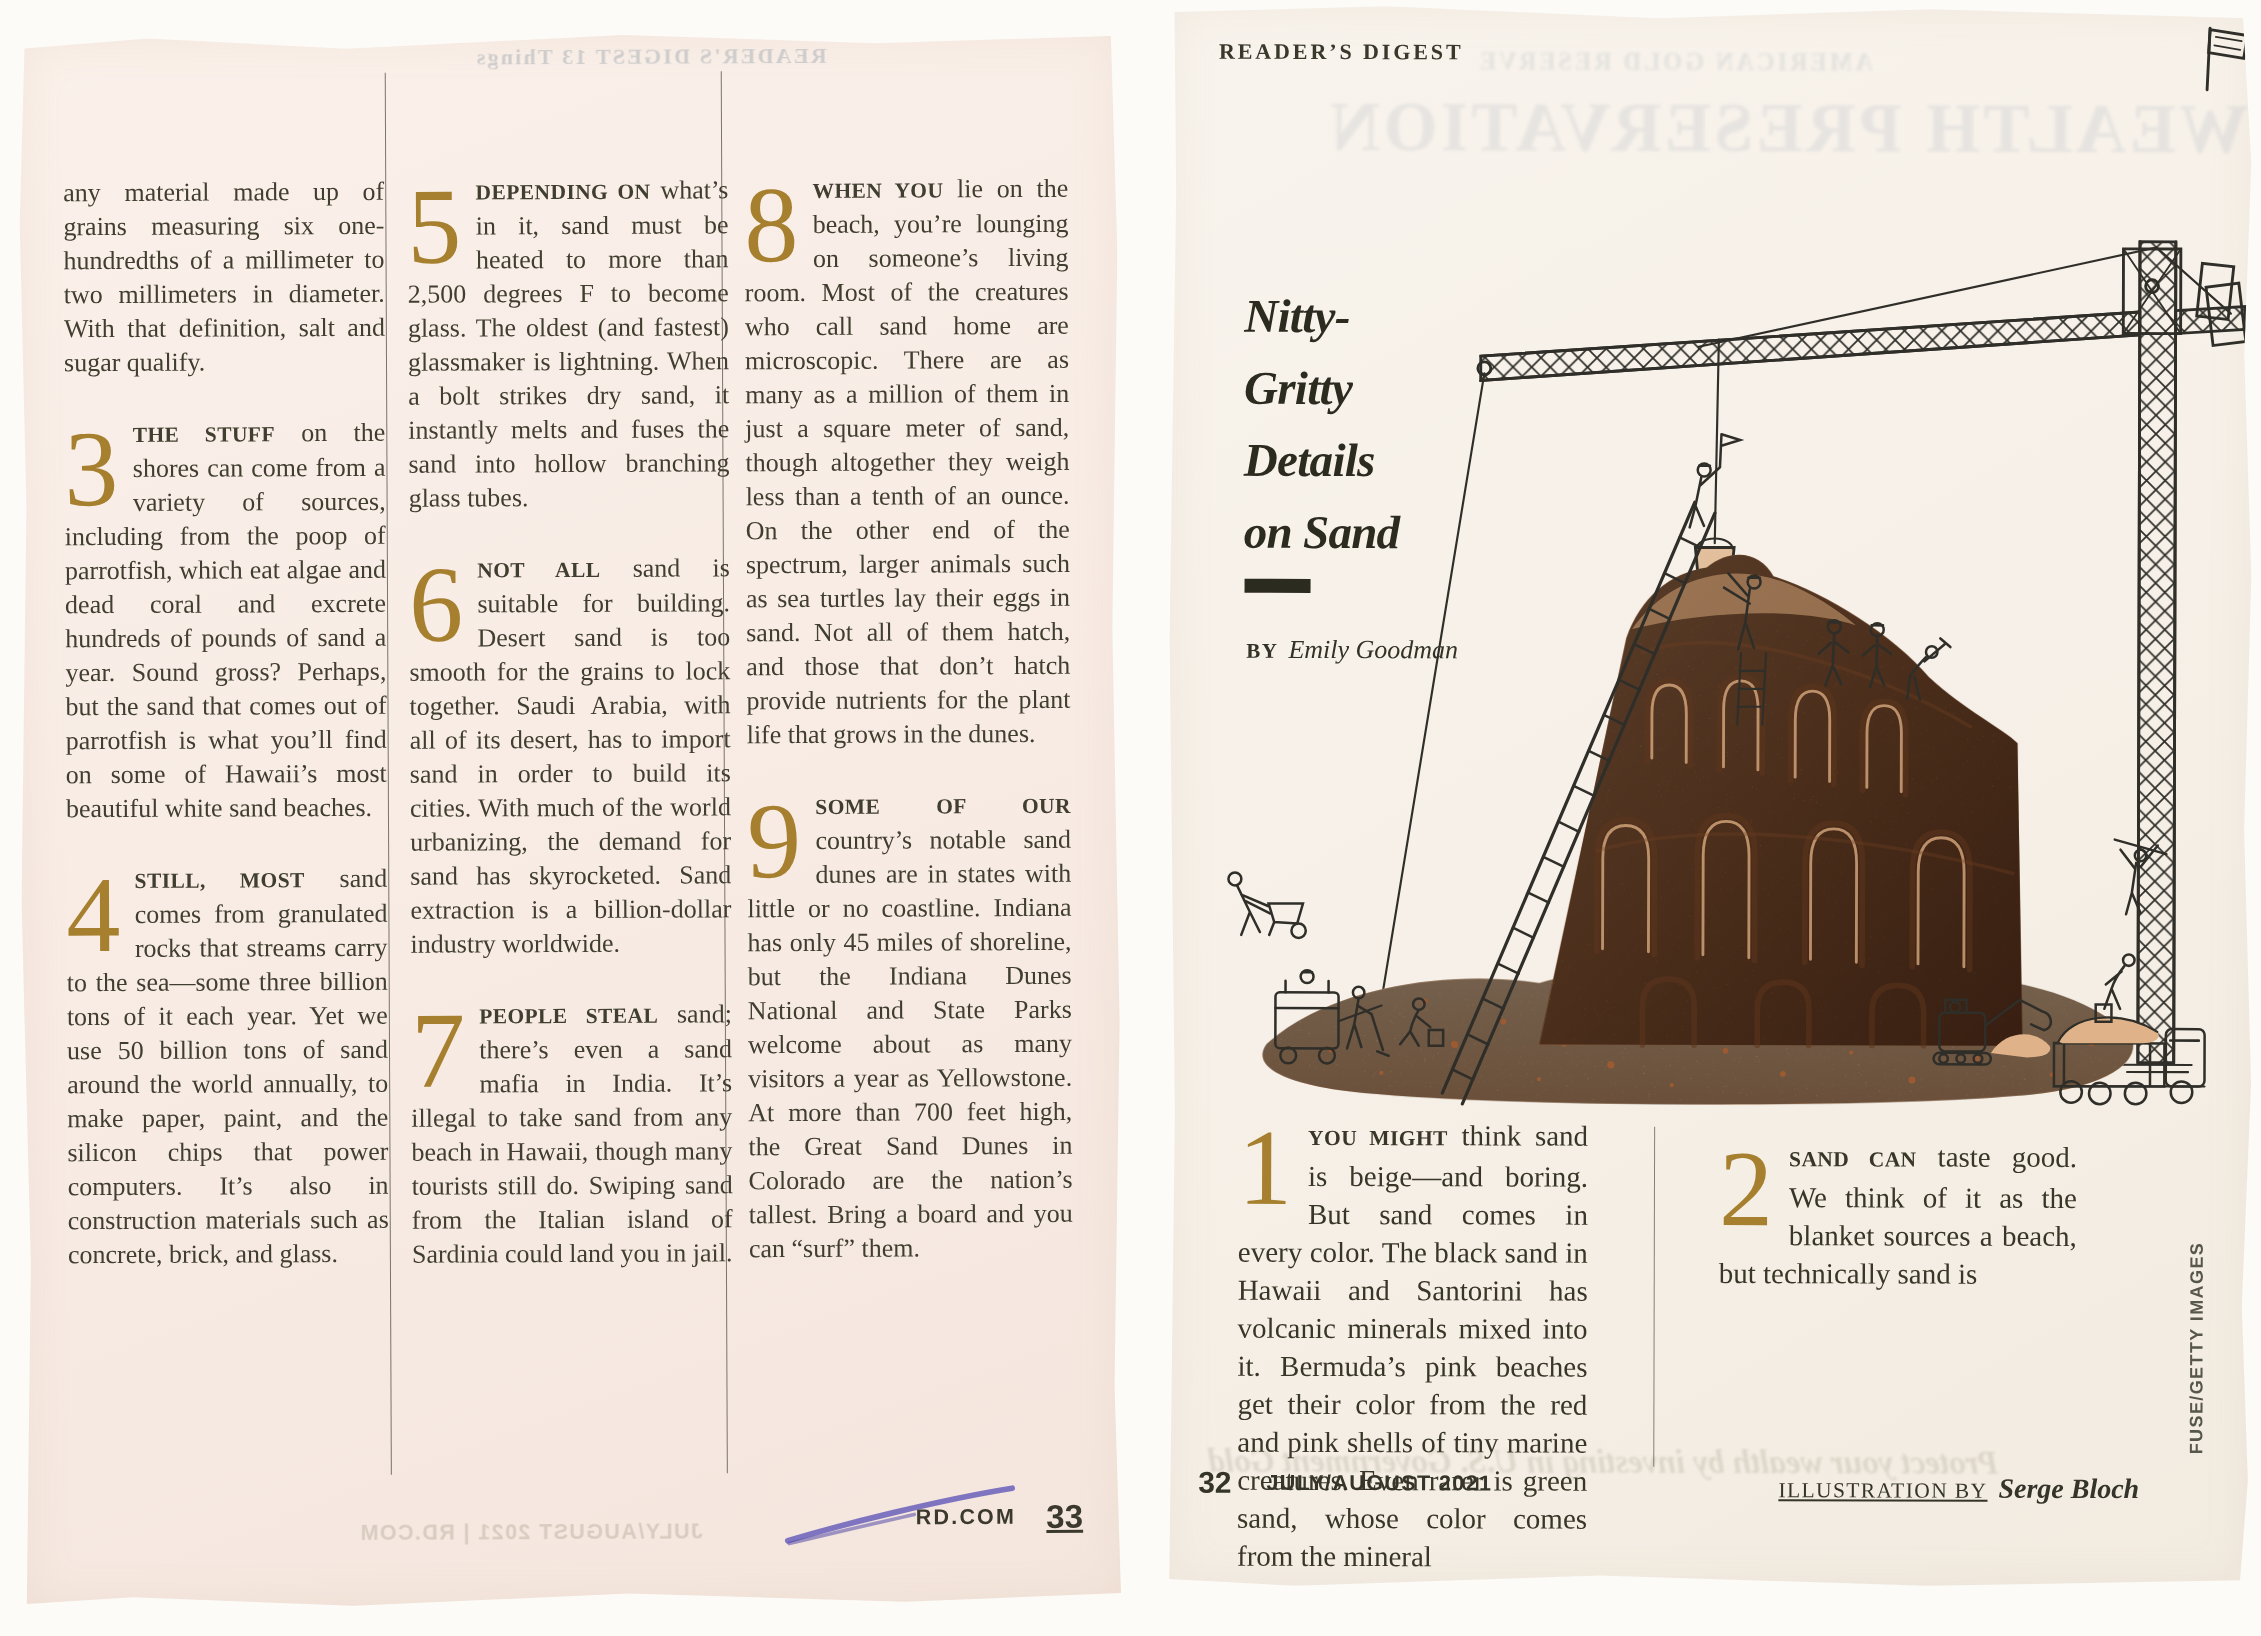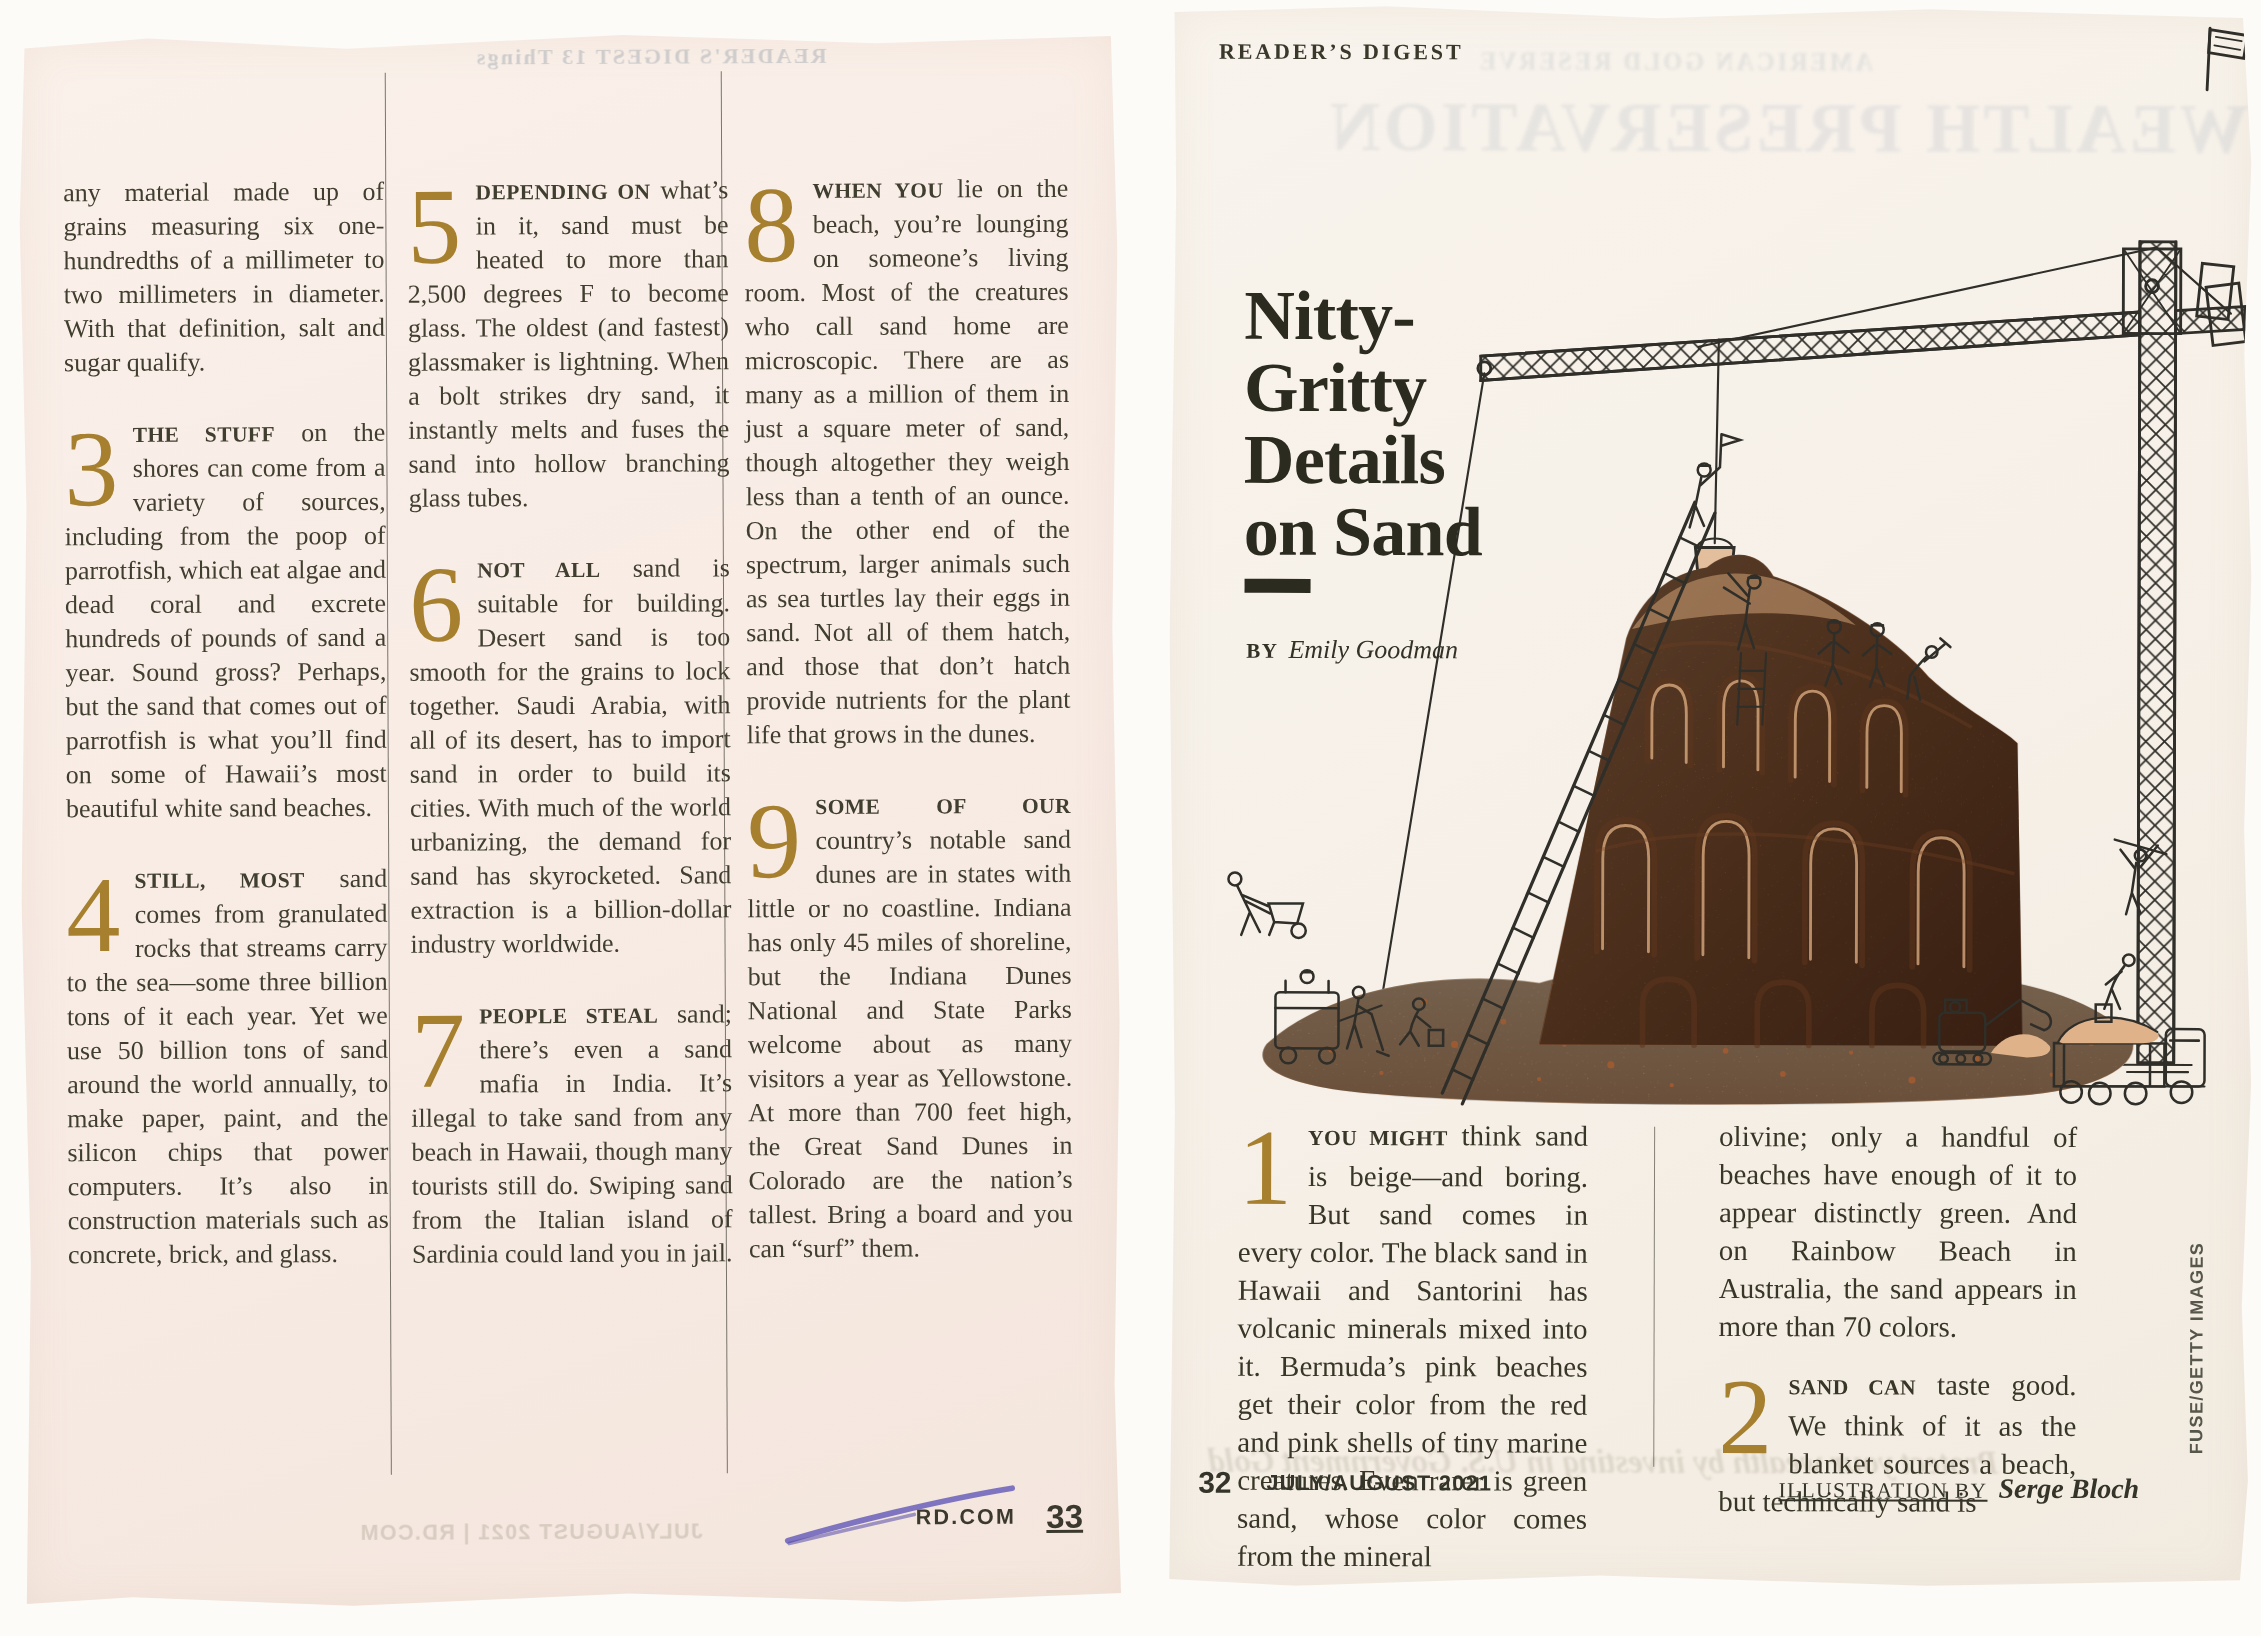--- a/index.html
+++ b/index.html
@@ -39,21 +39,21 @@
   .g-lefttop{left:459px;top:11.5px;font-weight:700;font-size:22px;letter-spacing:2.2px;color:rgba(125,140,155,.34);filter:blur(0.7px);}
   .g-leftbot{left:337px;top:1488px;font-family:"Liberation Sans",sans-serif;font-weight:700;font-size:21.5px;letter-spacing:1.4px;color:rgba(150,140,122,.30);filter:blur(0.7px);}
   .g-rtopsmall{left:308px;top:44px;font-weight:700;font-size:24.4px;letter-spacing:2.9px;color:rgba(145,158,172,.20);filter:blur(1.4px);}
   .g-rtopbig{left:158px;top:85px;font-weight:700;font-size:69px;letter-spacing:3.6px;color:rgba(148,163,180,.17);filter:blur(1.8px);}
   .g-rbottom{left:43px;top:1440px;font-style:italic;font-weight:700;font-size:33px;color:rgba(160,148,126,.26);filter:blur(1.1px);}
   
   .masthead{position:absolute;left:50px;top:36px;font-weight:700;font-size:22px;letter-spacing:2.9px;color:#39382b;}
   .badge{position:absolute;left:76px;top:119px;width:295px;height:128px;}
   .badge svg{position:absolute;inset:0;}
   .badge .label{position:absolute;left:50%;top:51%;transform:translate(-50%,-52%) scaleX(.84);font-family:"Liberation Sans",sans-serif;font-weight:700;font-size:56px;letter-spacing:0.7px;color:#2a2920;white-space:nowrap;}
-  .title{position:absolute;left:76px;top:277px;font-weight:700;font-size:70px;line-height:72px;letter-spacing:-0.7px;color:#2c2b20;}
+  .title{position:absolute;left:76px;top:277px;font-weight:700;font-size:47px;line-height:72px;letter-spacing:-0.7px;color:#2c2b20;font-style:italic;}
   .tdash{position:absolute;left:77px;top:576px;width:66px;height:13.6px;background:#2c2b20;}
   .byline{position:absolute;left:79px;top:632px;color:#333226;}
   .byline .pre{font-weight:700;font-size:21px;letter-spacing:1.4px;}
   .byline .name{font-style:italic;font-weight:400;font-size:26px;margin-left:7.2px;}
   
   .rcol{position:absolute;text-align:justify;font-size:29px;line-height:38px;color:#383626;hyphens:auto;}
   .rcol1{left:72px;top:1113px;width:350px;}
   .rcol2{left:553px;top:1113px;width:358px;}
   .rdiv{position:absolute;left:488px;top:1123px;height:340px;width:1.4px;background:#56524a;opacity:.7;}
   .dropnum-r{float:left;font-size:108px;line-height:85px;color:#a6802f;margin:8.6px 16px 0 0;}
@@ -348,21 +348,20 @@
 
   <div class="rdiv"></div>
 
   <div class="rcol rcol1">
     <p class="para">
       <span class="dropnum-r">1</span><span class="lead">YOU MIGHT</span><span> think sand is beige—and boring. But sand comes in every color. The black sand in Hawaii and Santorini has volcanic minerals mixed into it. Bermuda’s pink beaches get their color from the red and pink shells of tiny marine creatures. Even rarer is green sand, whose color comes from the mineral</span>
     </p>
   </div>
 
   <div class="rcol rcol2">
-    <p class="para">olivine; only a handful of beaches have enough of it to appear distinctly green. And on Rainbow Beach in Australia, the sand appears in more than 70 colors.</p>
     <p class="para item2">
       <span class="dropnum-r">2</span><span class="lead">SAND CAN</span><span> taste good. We think of it as the blanket sources a beach, but technically sand is</span>
     </p>
   </div>
 
   <div class="rfooter">
     <span class="pnum">32</span>
     <span class="issue">JULY/AUGUST 2021</span>
   </div>
 

